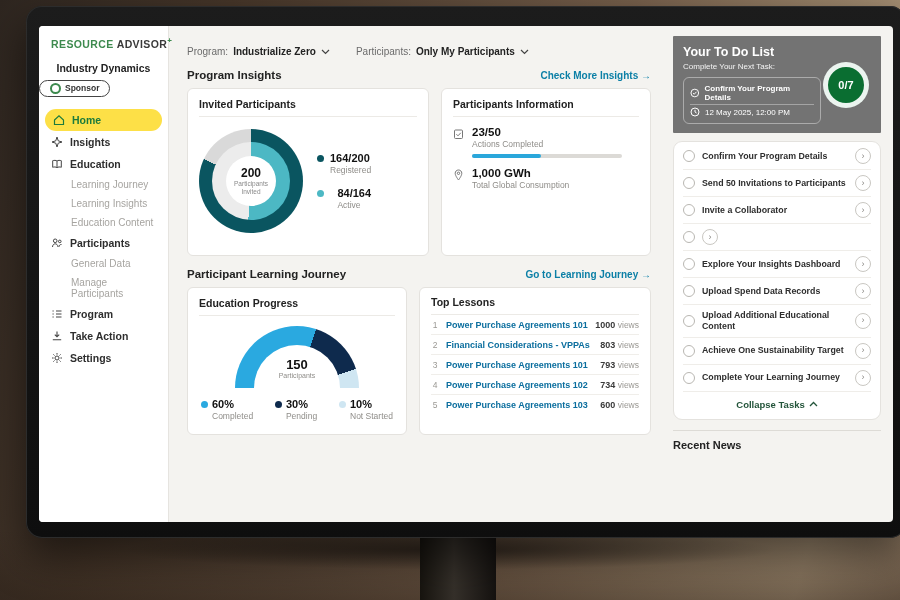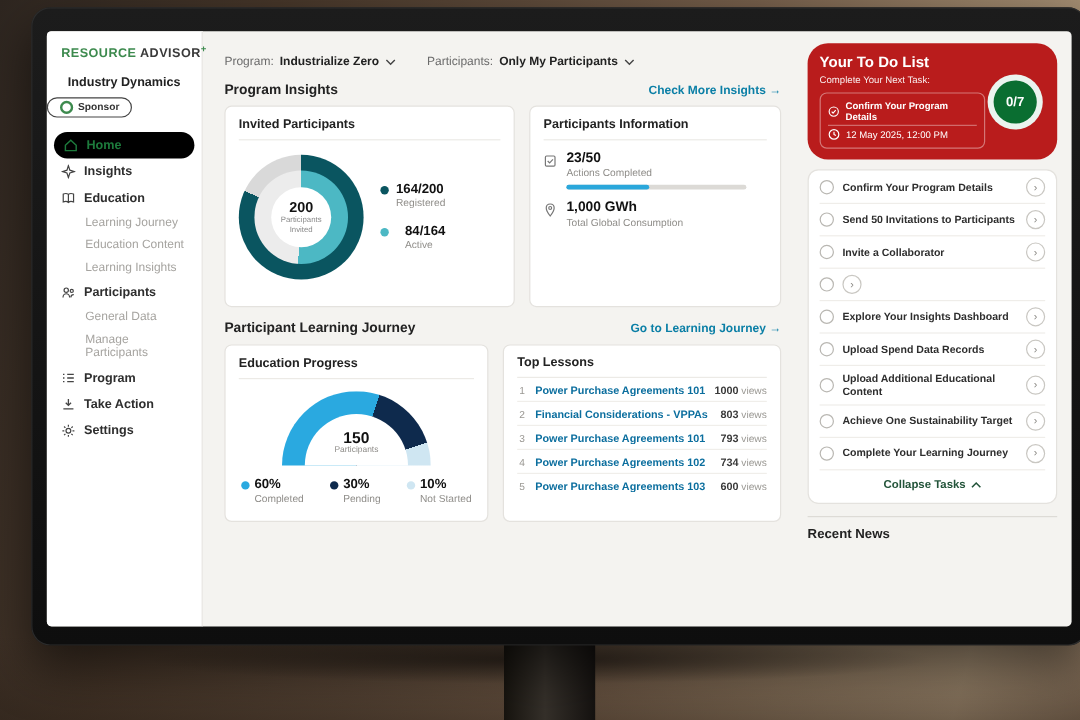--- a/index.html
+++ b/index.html
@@ -23,21 +23,21 @@
   .logo .g{color:#3d8a4e;}
   .logo .d{color:#3a3a3a;}
   .logo sup{color:#3d8a4e;font-size:8px;}
   .org{text-align:center;font-weight:bold;font-size:10.5px;margin-top:12px;color:#222;}
   .sponsor{display:flex;justify-content:flex-start;margin-top:6px;}
   .sponsor .pill{display:inline-flex;align-items:center;gap:4px;border:1px solid #444;border-radius:10px;padding:2px 10px;font-size:8.5px;font-weight:bold;color:#333;background:#fff;}
   .sponsor .dot{width:7px;height:7px;border-radius:50%;border:2px solid #3d8a4e;display:inline-block;}
   .nav{margin-top:12px;}
   .nav-item{display:flex;align-items:center;gap:7px;padding:5px 12px;font-size:10.5px;font-weight:bold;color:#2e2e2e;cursor:pointer;}
   .nav-item svg{flex:0 0 auto;}
-  .nav-item.active{background:#000000;color:#1d7b3c;border-radius:14px;margin:0 6px;padding:5px 8px;}
+  .nav-item.active{background:#fde047;color:#1d7b3c;border-radius:14px;margin:0 6px;padding:5px 8px;}
   .nav-sub{padding:4px 12px 4px 32px;font-size:10px;color:#a6a4a0;font-weight:normal;cursor:pointer;}
 
   
   .main{flex:1;padding:12px 14px 0 18px;box-sizing:border-box;overflow:hidden;}
   .welcome{font-size:19px;font-weight:bold;color:#1c1c1c;}
   .filters{display:flex;gap:26px;margin-top:8px;font-size:10px;color:#6b6b6b;align-items:center;}
   .filter{display:flex;align-items:center;gap:5px;cursor:pointer;}
   .filter b{color:#222;font-size:10px;}
   .sec-head{display:flex;justify-content:space-between;align-items:center;margin-top:12px;margin-bottom:7px;}
   .sec-title{font-weight:bold;font-size:11.5px;color:#222;}
@@ -84,21 +84,21 @@
   .card-lessons{flex:1;height:148px;padding-top:8px;}
   .lesson{display:flex;align-items:center;gap:7px;padding:4.5px 0;border-bottom:1px solid #f0eeea;}
   .lesson:last-child{border-bottom:none;}
   .lesson .rank{font-size:8.5px;color:#9a9893;width:8px;text-align:center;}
   .lesson .ltitle{flex:1;font-size:9px;color:#0b6e9e;font-weight:bold;cursor:pointer;white-space:nowrap;overflow:hidden;text-overflow:ellipsis;}
   .lesson .views{font-size:9px;color:#3a3a3a;font-weight:bold;}
   .lesson .views em{font-style:normal;font-weight:normal;color:#9a9893;font-size:8.5px;}
 
   
   .rightpanel{width:228px;min-width:228px;padding:10px 12px 0 8px;box-sizing:border-box;}
-  .todo-green{background:#b91c1c;border-radius:17px;padding:9px 10px;color:#fff;position:relative;}
+  .todo-green{background:#737373;border-radius:1px;padding:9px 10px;color:#fff;position:relative;}
   .todo-green h3{margin:0;font-size:12.5px;}
   .todo-sub{font-size:8px;opacity:.92;margin-top:3px;}
   .todo-box{border:1px solid rgba(255,255,255,.4);border-radius:6px;margin-top:6px;padding:4px 6px;width:138px;box-sizing:border-box;}
   .todo-row{display:flex;align-items:center;gap:5px;font-size:8px;font-weight:bold;padding:2px 0;}
   .todo-row.date{border-top:1px solid rgba(255,255,255,.35);font-weight:normal;font-size:8px;}
   .ring{position:absolute;right:12px;top:26px;width:46px;height:46px;border-radius:50%;border:5px solid rgba(255,255,255,.92);background:#0a6e31;display:flex;align-items:center;justify-content:center;font-size:11px;font-weight:bold;box-sizing:border-box;}
   .tasks-card{background:#fff;border:1px solid #e4e2de;border-radius:9px;margin-top:8px;padding:1px 9px;}
   .task{display:flex;align-items:center;gap:7px;padding:5px 0;border-bottom:1px solid #efede9;cursor:pointer;}
   .task:last-of-type{border-bottom:none;}
   .task .chk{width:10px;height:10px;min-width:10px;border:1.5px solid #b9b7b2;border-radius:50%;}
@@ -143,22 +143,22 @@
               </svg>
             <span>Insights</span>
           </div>
           <div class="nav-item">
             <svg width="12" height="12" viewBox="0 0 12 12">
                 <path d="M6 3C5 2.2 3 2.2 1.7 2.7v6.6C3 8.8 5 8.8 6 9.7c1-.9 3-.9 4.3-.4V2.7C9 2.2 7 2.2 6 3zM6 3v6.7" fill="none" stroke="#444" stroke-width="1"></path>
               </svg>
             <span>Education</span>
           </div>
           <div class="nav-sub">Learning Journey</div>
+          <div class="nav-sub">Learning Insights</div>
           <div class="nav-sub">Education Content</div>
-          <div class="nav-sub">Learning Insights</div>
           <div class="nav-item">
             <svg width="12" height="12" viewBox="0 0 12 12">
                 <circle cx="4.2" cy="3.8" r="1.8" fill="none" stroke="#444"></circle>
                 <circle cx="8.8" cy="4.4" r="1.3" fill="none" stroke="#444"></circle>
                 <path d="M1.5 10c0-2 1.4-3.2 2.7-3.2S7 8 7 10M8 9.8c.2-1.6 1-2.4 2.5-2.3" fill="none" stroke="#444"></path>
               </svg>
             <span>Participants</span>
           </div>
           <div class="nav-sub">General Data</div>
           <div class="nav-sub">Manage Participants</div>

